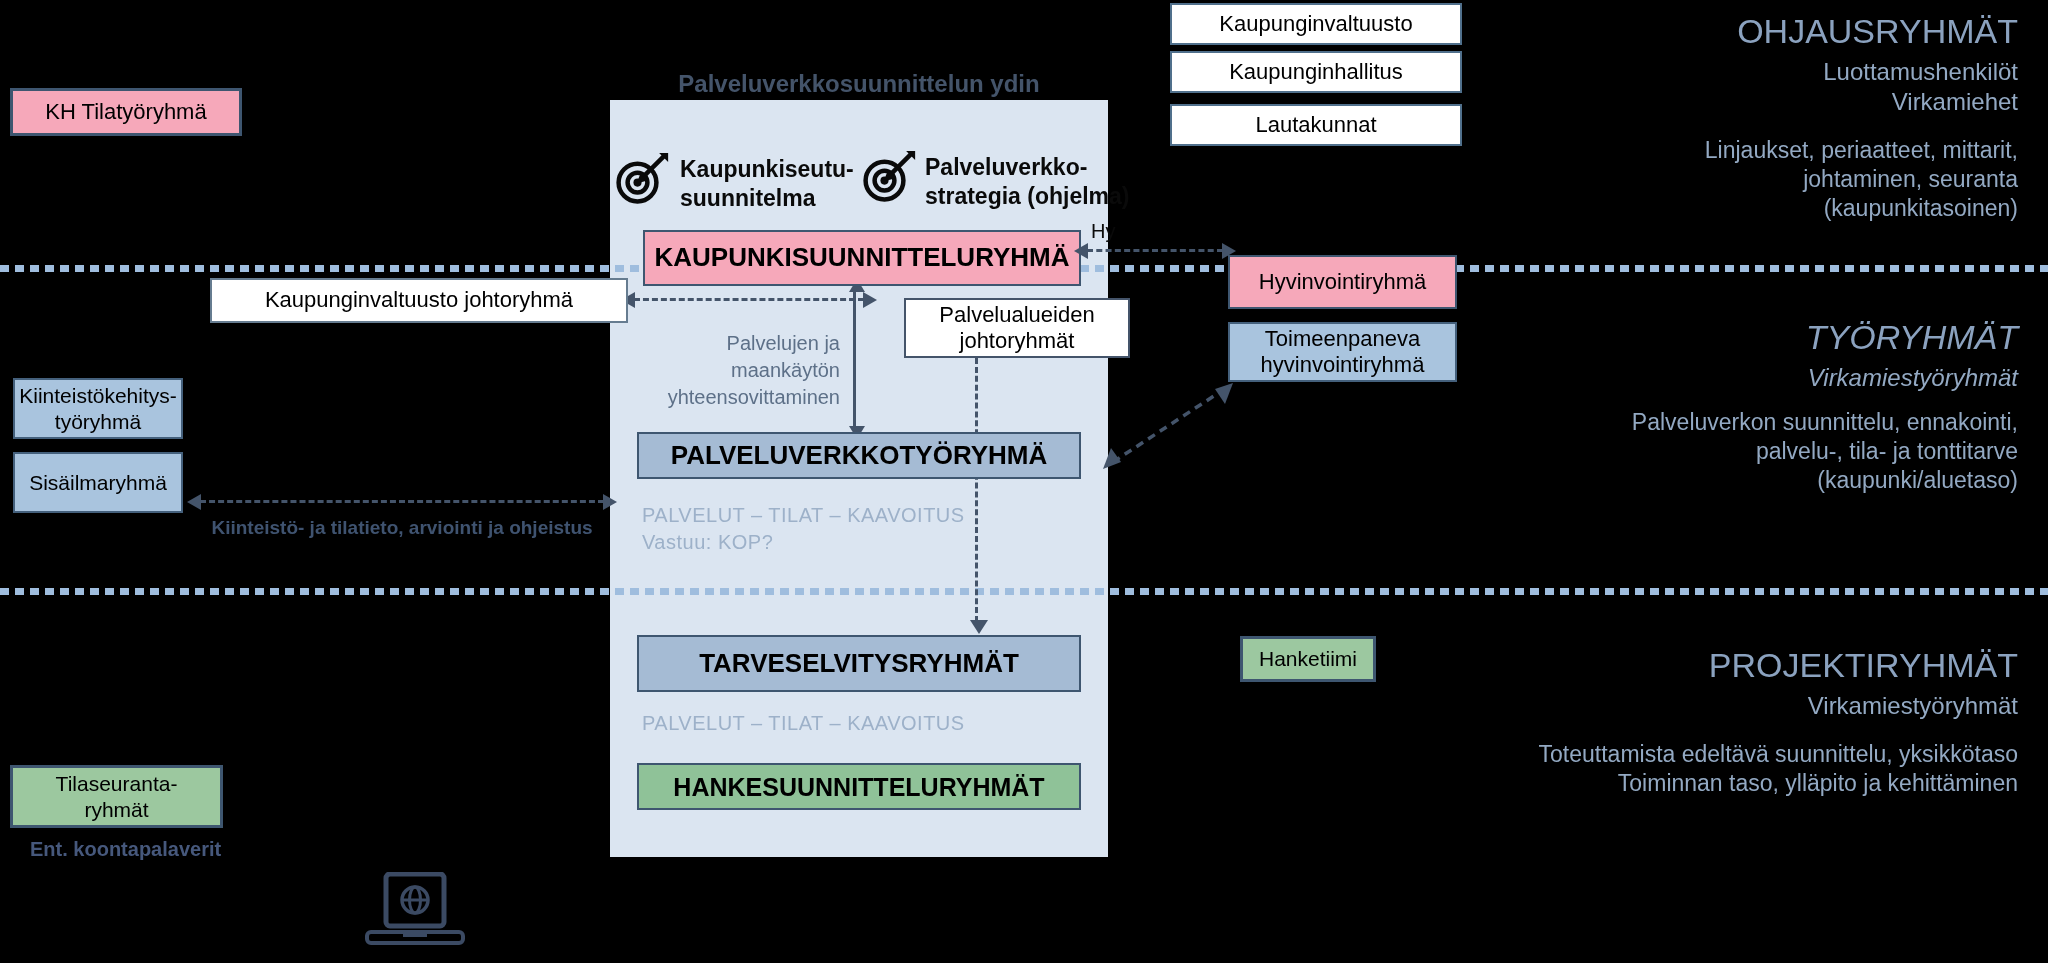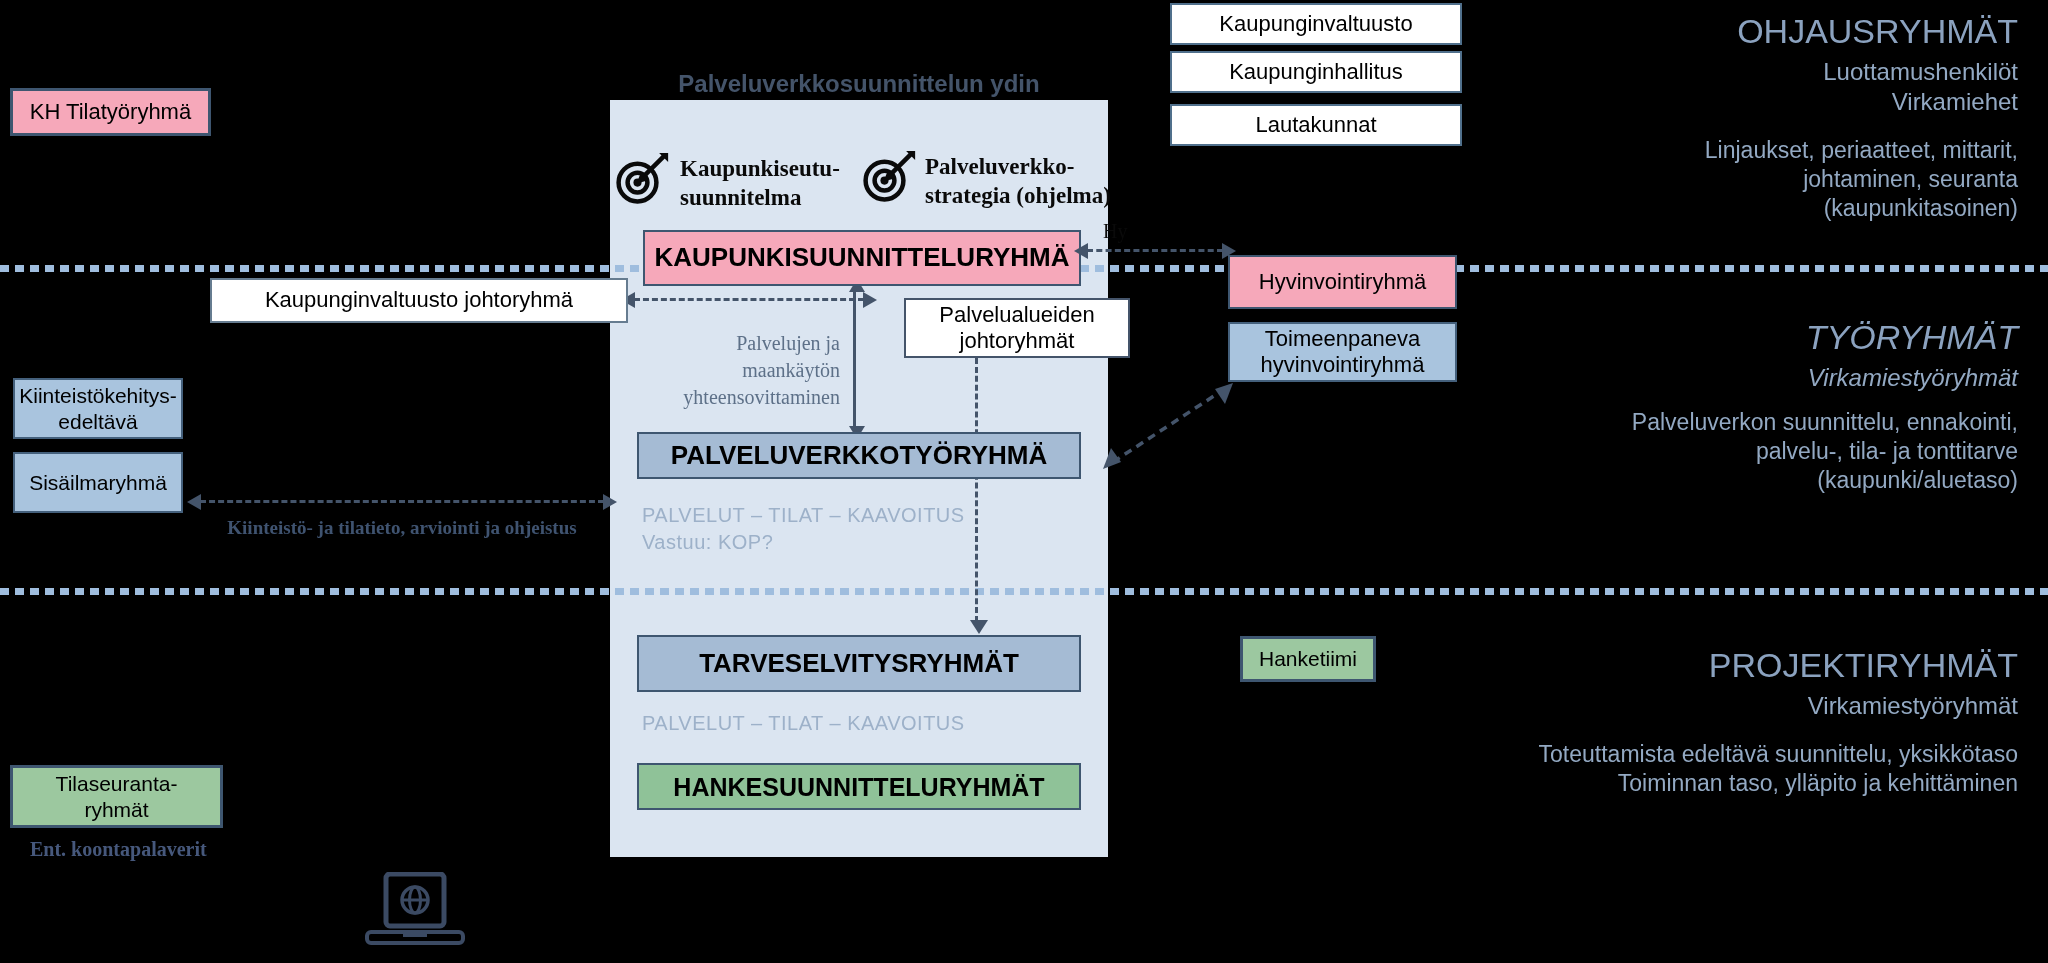--- a/index.html
+++ b/index.html
@@ -12,21 +12,21 @@
     --whiteborder:#50708c;
     --arrow:#44546a;
     --dots:#9fbdde;
     --heading:#8ba2bf;
     --bodytext:#93a9c3;
     --caption:#9db1c9;
   }
   *{box-sizing:border-box;margin:0;padding:0;}
   body{background:#000;font-family:"Liberation Sans",sans-serif;}
   #stage{position:relative;width:2048px;height:963px;background:#000;overflow:hidden;}
-  .abs{position:absolute;font-family:Liberation Serif, serif;}
+  .abs{position:absolute;}
   .prelines{white-space:pre-line;}
   .box{position:absolute;display:flex;align-items:center;justify-content:center;
        text-align:center;z-index:3;color:#000;line-height:1.2;}
   .pink{background:var(--pink);border:2px solid var(--boxborder);}
   .blue{background:var(--blue);border:2px solid var(--boxborder);}
   .blue-light{background:var(--blue-light);border:2px solid #44607c;}
   .green{background:var(--green);border:2px solid var(--boxborder);}
   .white{background:#fff;border:2px solid var(--whiteborder);}
   .bold{font-weight:bold;}
   .panel{position:absolute;left:610px;top:100px;width:498px;height:757px;background:var(--panel);z-index:1;}
@@ -90,21 +90,21 @@
       <line x1="55" y1="4" x2="31" y2="28" stroke="#0a0a0a" stroke-width="5"></line>
       <polygon points="24,35 38,31 29,22" fill="#0a0a0a"></polygon>
       <polygon points="49,1 59,1 59,11" fill="#0a0a0a"></polygon>
     </svg>
   </div>
   <div class="abs prelines bold" style="left:925px;top:153px;font-size:23px;color:#0a0a0a;z-index:3;line-height:1.25;">Palveluverkko-
 strategia (ohjelma)</div>
 
   <div class="box pink bold" style="left:643px;top:230px;width:438px;height:56px;font-size:26px;">KAUPUNKISUUNNITTELURYHMÄ</div>
 
-  <div class="abs" style="left:1091px;top:220px;font-size:20px;color:#0a0a0a;z-index:3;margin-left:12px;">Hy</div>
+  <div class="abs" style="left:1091px;top:220px;font-size:20px;color:#0a0a0a;z-index:3;">Hy</div>
   <div class="dash-h" style="left:1087px;top:249px;width:136px;">
     <span class="hl"></span>
       <span class="hr"></span>
   </div>
 
   <div class="box white" style="left:210px;top:278px;width:418px;height:45px;font-size:22px;border-color:#667c90;z-index:4;">Kaupunginvaltuusto johtoryhmä</div>
   <div class="dash-h" style="left:634px;top:298px;width:230px;">
     <span class="hl"></span>
       <span class="hr"></span>
   </div>
@@ -156,23 +156,23 @@
   <div class="abs" style="left:1095px;top:378px;z-index:3;">
     <svg width="145" height="100" viewBox="0 0 145 100">
       <line x1="18" y1="84" x2="128" y2="12" stroke="#44546a" stroke-width="3.5" stroke-dasharray="8 6"></line>
       <polygon points="8,91 26,84 16,70" fill="#44546a"></polygon>
       <polygon points="138,5 120,11 130,26" fill="#44546a"></polygon>
     </svg>
   </div>
 
   <div class="box green" style="left:1240px;top:636px;width:136px;height:46px;font-size:21px;background:#9cc8a0;border-width:3px;">Hanketiimi</div>
 
-  <div class="box pink" style="left:10px;top:88px;width:201px;height:48px;font-size:22px;border-width:3px;">KH Tilatyöryhmä</div>
+  <div class="box pink" style="left:10px;top:88px;width:232px;height:48px;font-size:22px;border-width:3px;">KH Tilatyöryhmä</div>
   <div class="box blue-light prelines" style="left:13px;top:378px;width:170px;height:61px;font-size:21px;">Kiinteistökehitys-
-edeltävä</div>
+työryhmä</div>
   <div class="box blue-light" style="left:13px;top:452px;width:170px;height:61px;font-size:21px;">Sisäilmaryhmä</div>
   <div class="box green prelines" style="left:10px;top:765px;width:213px;height:63px;font-size:21px;background:#9cc89f;border-width:3px;">Tilaseuranta-
 ryhmät</div>
   <div class="abs" style="left:30px;top:838px;font-size:20px;font-weight:600;color:#46587c;z-index:3;">Ent. koontapalaverit</div>
 
   <div class="dash-h" style="left:200px;top:500px;width:404px;">
     <span class="hl"></span>
       <span class="hr"></span>
   </div>
   <div class="abs" style="left:192px;top:517px;width:420px;text-align:center;font-size:19px;font-weight:600;color:#3f5370;z-index:3;">Kiinteistö- ja tilatieto, arviointi ja ohjeistus</div>

